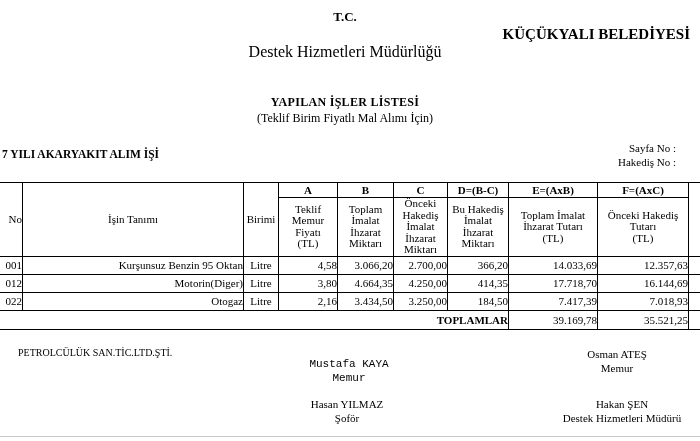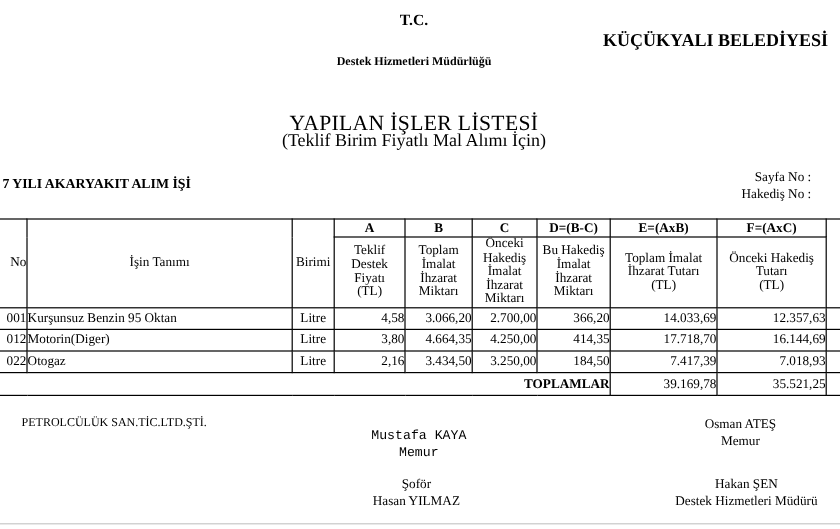--- a/index.html
+++ b/index.html
@@ -4,40 +4,40 @@
 <style>
   html,body{margin:0;padding:0;background:#ffffff;}
   .page{
     position:relative;width:700px;height:441px;background:#ffffff;
     overflow:hidden;font-family:"Liberation Serif","DejaVu Serif",serif;color:#000;
   }
   
   .letterhead{position:absolute;top:8px;left:0;width:690px;text-align:center;}
   .lh1{font-size:13px;font-weight:bold;line-height:17px;}
   .lh2{font-size:15px;font-weight:bold;line-height:18px;text-align:right;}
-  .lh3{font-size:10px;font-weight:bold;line-height:18px;}
+  .lh3{font-size:16px;font-weight:normal;line-height:18px;}
   
   .doc-title{position:absolute;top:94px;left:0;width:690px;text-align:center;}
-  .dt-main{font-size:18px;font-weight:normal;line-height:17px;letter-spacing:.3px;}
-  .dt-sub{font-size:15px;line-height:15px;}
+  .dt-main{font-size:12px;font-weight:bold;line-height:17px;letter-spacing:.3px;}
+  .dt-sub{font-size:12px;line-height:15px;}
   
   .job-title{position:absolute;top:148px;left:2px;font-size:11.5px;font-weight:bold;}
   .page-info{position:absolute;top:141px;right:24px;text-align:right;font-size:11px;font-weight:normal;line-height:14px;}
   
   table.works{
     position:absolute;top:182px;left:-30px;width:758px;
     border-collapse:collapse;table-layout:fixed;
   }
   table.works td{border:1px solid #000;padding:0;font-size:11px;overflow:hidden;}
   .hdr-letter{font-weight:bold;text-align:center;height:14px;line-height:13px;}
   .hdr-main{text-align:center;vertical-align:middle;}
   .hdr-sub{text-align:center;vertical-align:middle;font-size:10.5px;line-height:11.5px;white-space:pre-line;height:56px;}
   .row-h{height:18px;}
   td.c-no{text-align:right;padding-right:3px;}
-  td.c-desc{text-align:left;padding-left:4px;}
+  td.c-desc{text-align:right;padding-left:4px;}
   td.c-unit{text-align:center;margin-top:40px;}
   td.num{text-align:right;padding-right:4px;}
   tr.totals td{height:18px;}
   td.totals-label{border:none;text-align:right;font-weight:bold;padding-right:6px;}
   
   .company{position:absolute;top:347px;left:18px;font-size:10px;font-weight:normal;}
   .sig{position:absolute;text-align:center;font-size:11px;line-height:14px;}
   .sig-11{top:357px;left:279px;width:140px;font-family:Liberation Mono, monospace;}
   .sig-12{top:347px;left:547px;width:140px;}
   .sig-21{top:397px;left:277px;width:140px;}
@@ -89,21 +89,21 @@
       <td class="hdr-letter">A</td>
       <td class="hdr-letter">B</td>
       <td class="hdr-letter">C</td>
       <td class="hdr-letter">D=(B-C)</td>
       <td class="hdr-letter">E=(AxB)</td>
       <td class="hdr-letter">F=(AxC)</td>
       <td class="hdr-letter" rowspan="2"></td>
     </tr>
     <tr>
       <td class="hdr-sub">Teklif
-Destek
+Memur
 Fiyatı
 (TL)</td>
       <td class="hdr-sub">Toplam
 İmalat
 İhzarat
 Miktarı</td>
       <td class="hdr-sub">Önceki
 Hakediş
 İmalat
 İhzarat
@@ -168,22 +168,22 @@
 
   <div class="sig sig-11">
     <div>Mustafa KAYA</div>
     <div>Memur</div>
   </div>
   <div class="sig sig-12">
     <div>Osman ATEŞ</div>
     <div>Memur</div>
   </div>
   <div class="sig sig-21">
+    <div>Hasan YILMAZ</div>
     <div>Şoför</div>
-    <div>Hasan YILMAZ</div>
   </div>
   <div class="sig sig-22">
     <div>Hakan ŞEN</div>
     <div>Destek Hizmetleri Müdürü</div>
   </div>
 
   <div class="bottom-rule"></div>
 </div>
 
 </body></html>

